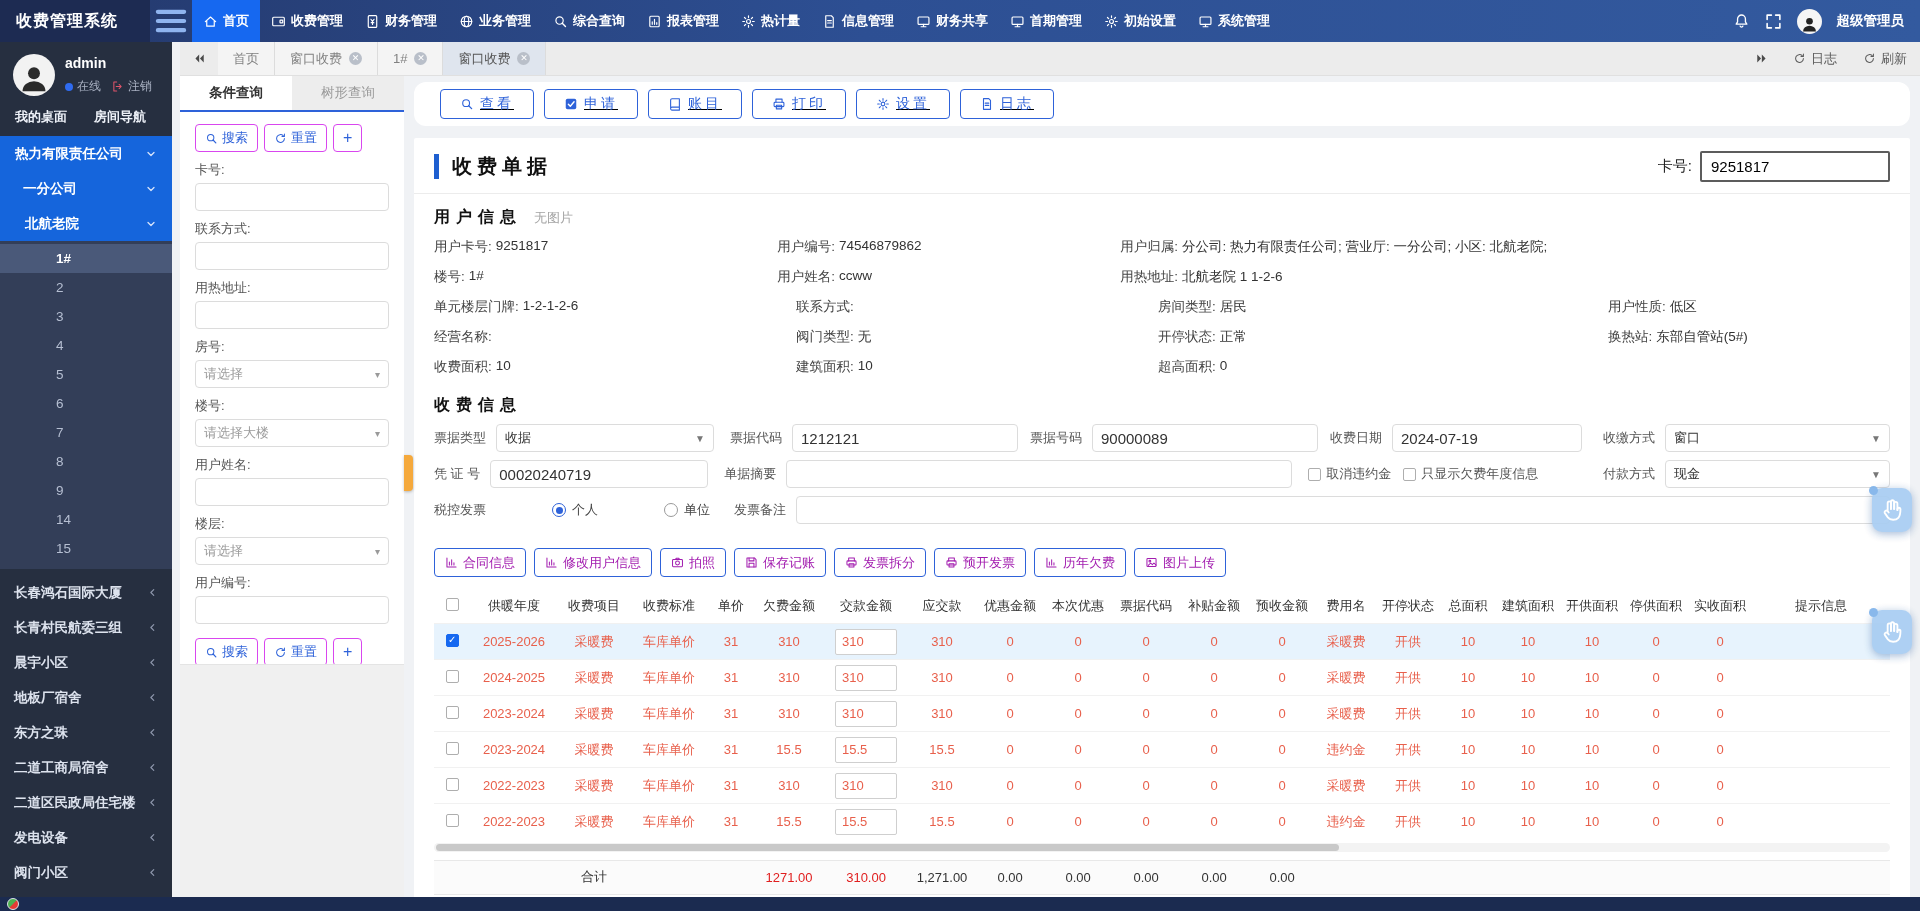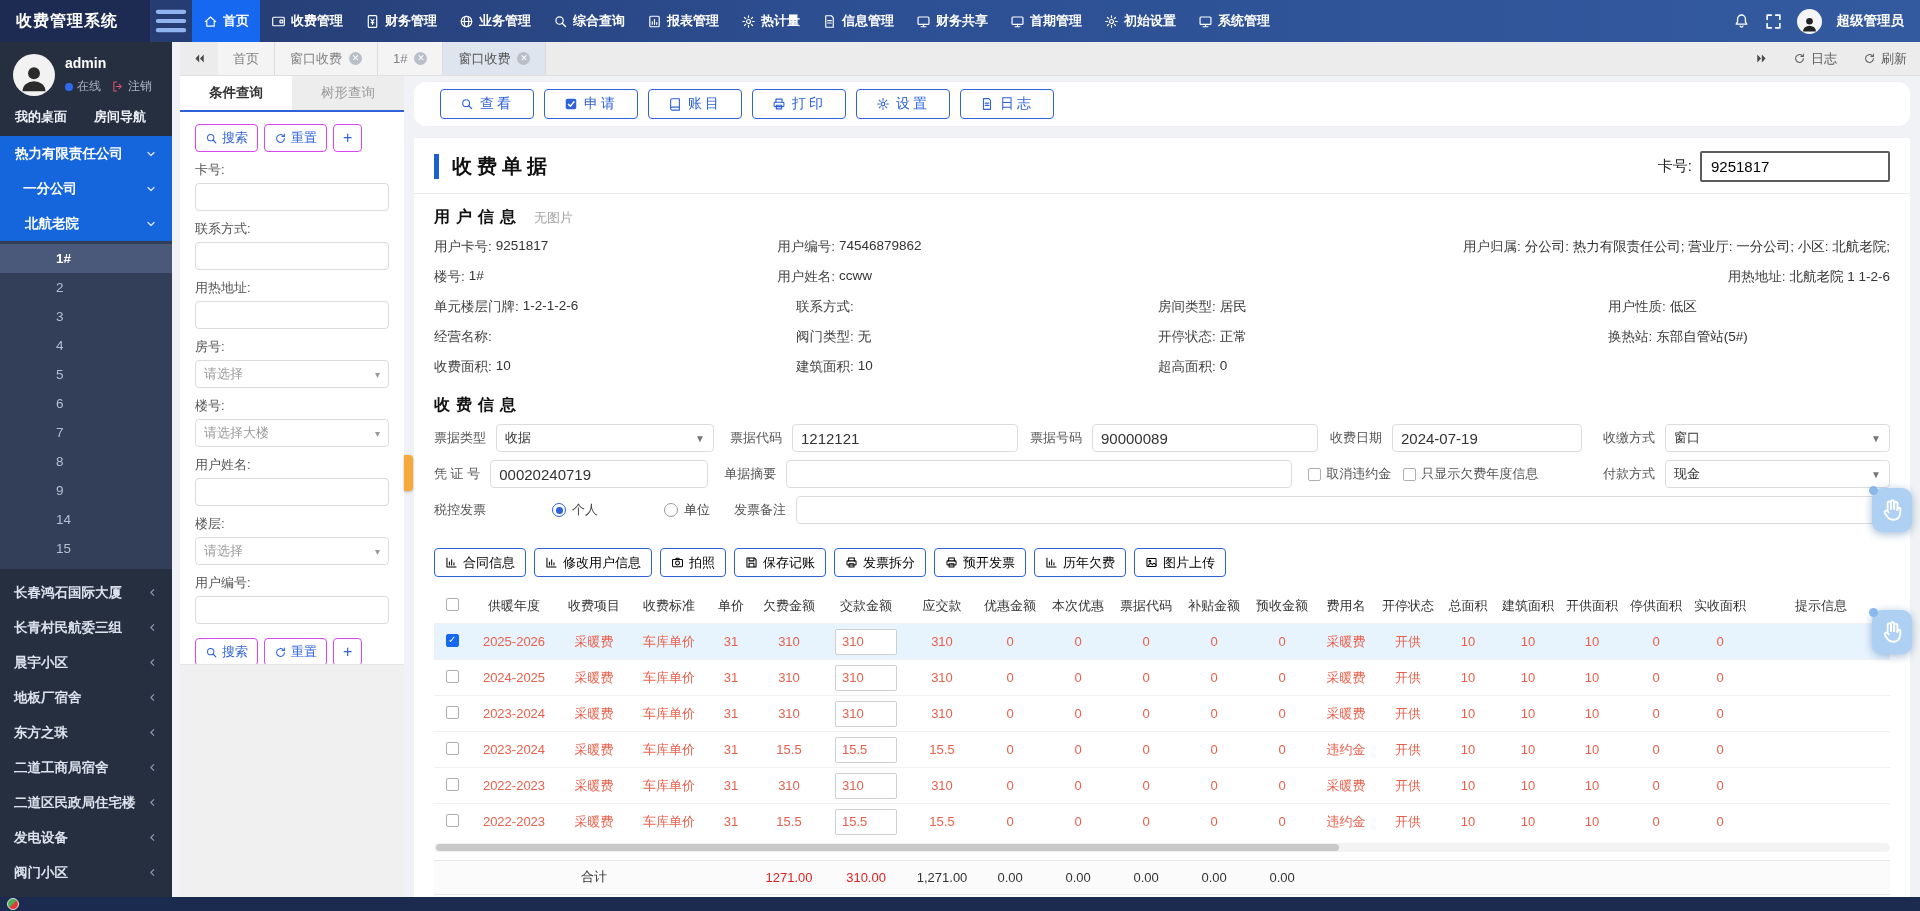--- a/index.html
+++ b/index.html
@@ -69,59 +69,59 @@
   .btn-o svg { width:13px; height:13px; }
   .fp-field { margin-top:9px; }
   .fp-label { font-size:13px; color:#555; margin-bottom:4px; }
   .fp-input { width:100%; height:28px; border:1px solid #dcdcdc; border-radius:4px; padding:0 8px; font-size:13px; color:#333; background:#fff; font-family:inherit; }
   .selectbox { height:28px; border:1px solid #dcdcdc; border-radius:4px; padding:0 8px; font-size:13px; color:#9a9a9a; background:#fff; display:flex; align-items:center; justify-content:space-between; cursor:pointer; }
   .selectbox .caret { color:#9a9a9a; font-size:10px; }
   .fp-rest { position:absolute; left:0; right:0; top:588px; bottom:0; background:#f0f0f0; border-top:1px solid #e4e4e4; }
 
   
   .main { position:absolute; left:404px; top:76px; right:0; bottom:14px; padding:6px 10px; overflow:hidden; }
-  .toolbar-card { background:#fff; border-radius:12px; padding:7px 0 7px 26px; display:flex; gap:10px; }
+  .toolbar-card { background:#fff; border-radius:12px; padding:7px 0 7px 26px; display:flex; gap:10px;text-decoration:underline; }
   .tb-btn { border:1px solid #2e62d9; color:#2e62d9; background:#fff; border-radius:4px; height:30px; width:94px; font-size:14px; display:inline-flex; align-items:center; justify-content:center; gap:6px; cursor:pointer; letter-spacing:3px; }
   .tb-btn svg { width:14px; height:14px; }
   .main-card { background:#fff; border-radius:2px; margin-top:12px; padding:13px 20px 0; position:relative; height:850px; }
   .card-head { display:flex; align-items:center; }
   .blue-bar { width:5px; height:25px; background:#1e5fd0; margin-right:13px; flex:none; }
   .card-title { font-size:20px; font-weight:bold; letter-spacing:5px; color:#111; }
   .card-no { margin-left:auto; display:flex; align-items:center; gap:8px; font-size:15px; color:#222; }
   .card-no input { width:190px; height:31px; border:2px solid #5c5c5c; border-radius:2px; padding:0 9px; font-size:15px; font-family:inherit; }
   .card-divider { margin:11px -20px 0; border-bottom:1px solid #ececec; }
   .section-title { display:flex; align-items:baseline; gap:12px; margin-top:13px; }
   .st-text { font-size:16px; font-weight:bold; letter-spacing:6px; color:#111; }
   .st-muted { font-size:13px; color:#a3a3a3; }
   .info-grid { margin-top:4px; }
   .info-row { display:flex; height:30px; align-items:center; font-size:13.5px; color:#333; }
   .ic { display:flex; gap:4px; white-space:nowrap; overflow:hidden; }
   .ic .lbl { color:#444; }
   .c0 { width:362px; } .c1 { width:362px; } .c2 { width:450px; } .c3 { flex:1; }
-  .cw2 { width:812px;justify-content:flex-end; }
+  .cw2 { width:812px; }
 
   .form-row { display:flex; align-items:center; margin-top:8px; font-size:13px; color:#555; }
   .f-label { white-space:nowrap; margin-right:10px; }
   .f-input { height:28px; border:1px solid #dcdcdc; border-radius:4px; padding:0 8px; font-size:15px; color:#333; font-family:inherit; background:#fff; }
   .sel { height:28px; border:1px solid #dcdcdc; border-radius:4px; padding:0 8px; font-size:13px; color:#333; background:#fff; display:flex; align-items:center; justify-content:space-between; cursor:pointer; }
   .sel .caret { color:#777; font-size:10px; }
   .w218{width:218px;} .w226{width:226px;} .w190{width:190px;} .w225{width:225px;} .w506{width:506px;}
   .gap16{margin-left:16px;} .gap12{margin-left:12px;} .push{margin-left:auto;}
   .chk { display:inline-flex; align-items:center; gap:5px; cursor:pointer; white-space:nowrap; color:#555; }
   .cb { width:13px; height:13px; border:1px solid #aeaeae; border-radius:2px; background:#fff; display:inline-block; position:relative; flex:none; }
   .cb.on { background:#1668f0; border-color:#1668f0; }
   .cb.on::after { content:"✓"; position:absolute; color:#fff; font-size:10px; left:1.5px; top:-1px; }
   .rad { display:inline-flex; align-items:center; gap:6px; cursor:pointer; color:#444; }
   .radio { width:14px; height:14px; border:1px solid #9a9a9a; border-radius:50%; background:#fff; position:relative; flex:none; }
   .radio.on { border-color:#2e62d9; }
   .radio.on::after { content:""; position:absolute; left:2.5px; top:2.5px; width:7px; height:7px; border-radius:50%; background:#2e62d9; }
   .flex1 { flex:1; }
 
   .actions-row { display:flex; gap:8px; margin-top:24px; }
-  .ac-btn { border:1px solid #2e62d9; color:#000000; background:#fff; border-radius:4px; height:29px; padding:0 10px; font-size:13px; display:inline-flex; align-items:center; gap:5px; cursor:pointer; white-space:nowrap; }
+  .ac-btn { border:1px solid #2e62d9; color:#a21caf; background:#fff; border-radius:4px; height:29px; padding:0 10px; font-size:13px; display:inline-flex; align-items:center; gap:5px; cursor:pointer; white-space:nowrap; }
   .ac-btn svg { width:13px; height:13px; }
 
   .grid-wrap { margin-top:12px; }
   table.fee { width:100%; border-collapse:collapse; table-layout:fixed; }
   table.fee th { font-size:13px; color:#333; font-weight:normal; padding:8px 1px; text-align:center; white-space:nowrap; overflow:hidden; }
   table.fee td { font-size:13px; color:#e8604c; text-align:center; padding:0 1px; height:36px; border-top:1px solid #f1f1f1; white-space:nowrap; overflow:hidden; }
   tr.rchecked td { background:#e7f3fd; }
   td input.pay { width:62px; height:26px; border:1px solid #cfcfcf; border-radius:2px; padding:0 6px; font-size:13px; color:#e8604c; font-family:inherit; }
   .hscroll { height:9px; background:#f3f3f3; border-radius:5px; margin-top:3px; position:relative; }
   .hthumb { position:absolute; left:2px; top:1px; height:7px; width:62%; background:#c9c9c9; border-radius:4px; cursor:pointer; }

